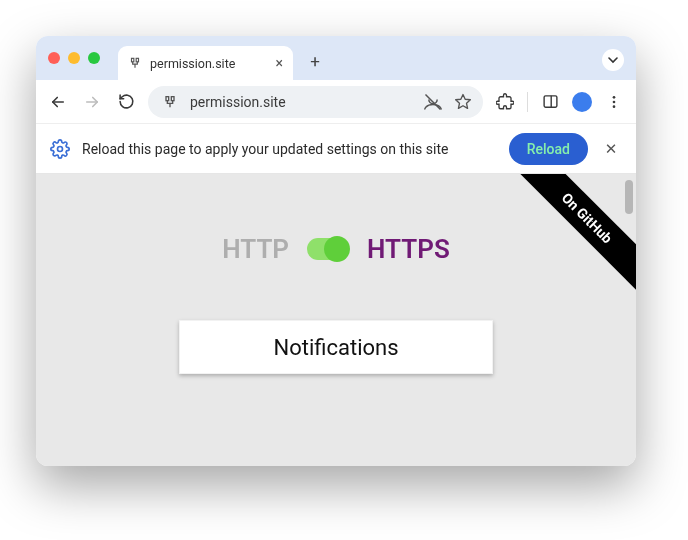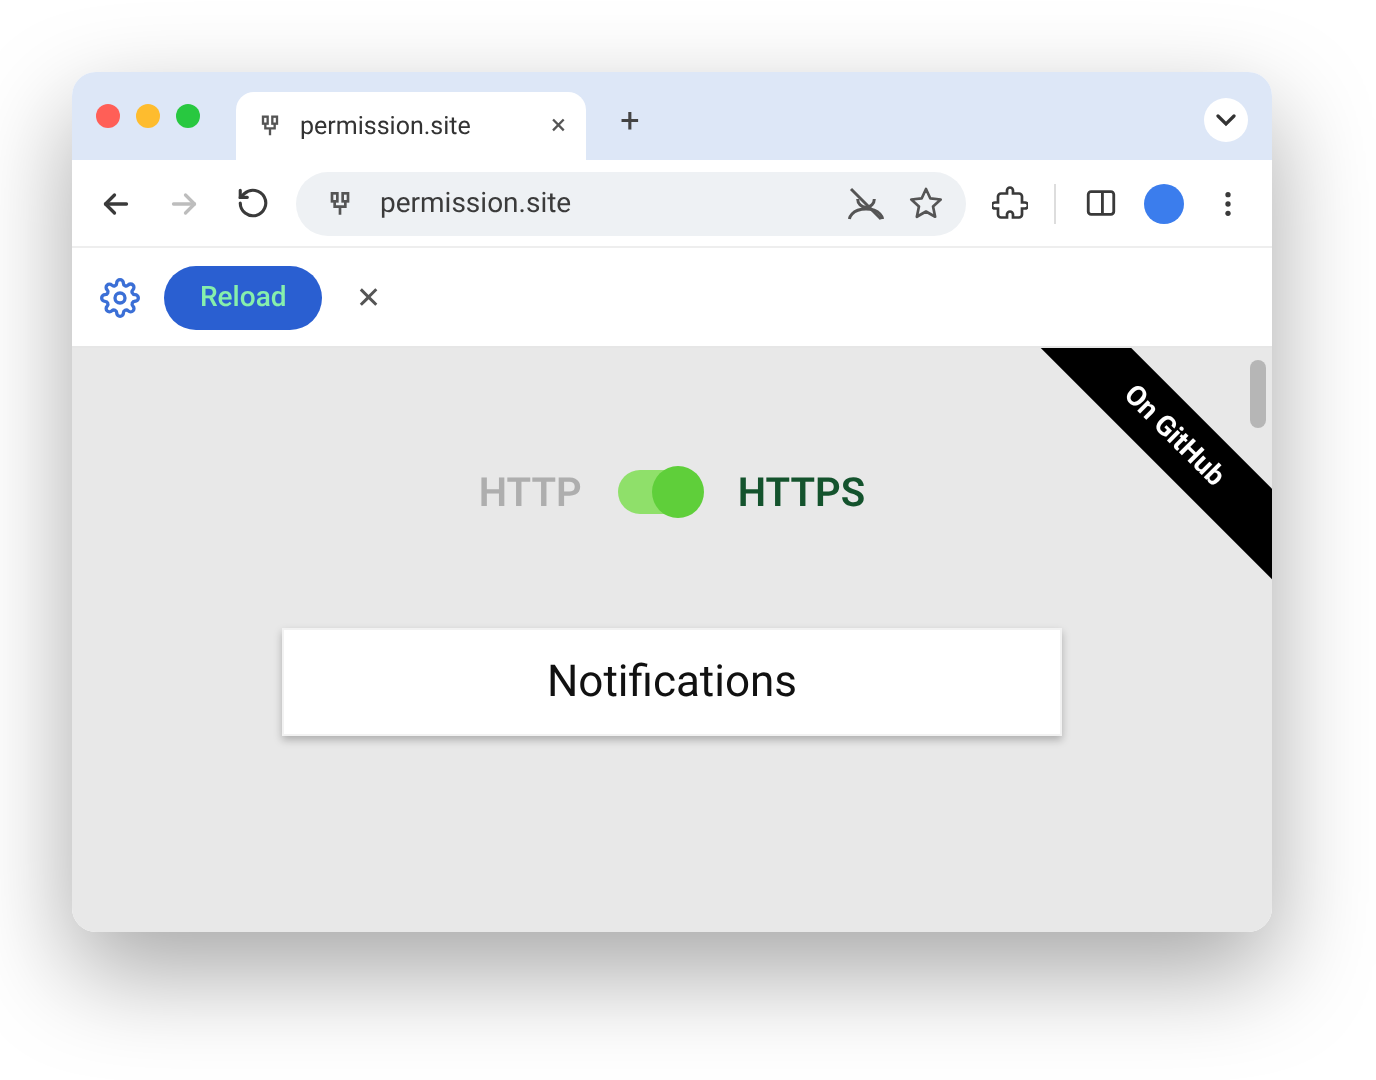--- a/index.html
+++ b/index.html
@@ -141,39 +141,39 @@
       font-size: 14px;
       text-align: center;
       padding: 8px 0;
     }
     .proto {
       margin-top: 60px;
       display: flex;
       align-items: center;
       justify-content: center;
       gap: 18px;
-      font-size: 20px;
+      font-size: 26px;
       font-weight: 600;
     }
     .http { color: #aeaeae; }
-    .https { color: #14532d; }
+    .https { color: #701a75; }
     .switch {
       width: 42px; height: 22px; border-radius: 12px;
       background: #8fe06a;
       position: relative;
       display: inline-block;
     }
     .switch::after {
       content:"";
       position:absolute; right:-1px; top:-2px;
       width:26px; height:26px; border-radius:50%;
       background:#5fcf3a;
     }
     .perm-btn {
-      width: 390px;
+      width: 314px;
       height: 54px;
       margin: 16px auto 0;
       display: flex; align-items: center; justify-content: center;
       font-size: 22px;
       color: #111;
       box-shadow: 0 2px 4px rgba(0,0,0,0.25);
       border: 1px solid rgba(0,0,0,0.05);
     }
     .perm-notif { background: #fff; margin-top: 56px;}
     .perm-loc { background: #eaa9a7; }
@@ -275,20 +275,21 @@
     </div>
   </div>
 
   <div class="infobar">
     <span class="gear-icon">
       <svg width="20" height="20" viewBox="0 0 24 24" fill="none" stroke="#3b6fd6" stroke-width="2">
           <circle cx="12" cy="12" r="3"></circle>
           <path d="M19.4 15a1.7 1.7 0 0 0 .34 1.87l.06.06a2 2 0 1 1-2.83 2.83l-.06-.06a1.7 1.7 0 0 0-1.87-.34 1.7 1.7 0 0 0-1 1.56V21a2 2 0 1 1-4 0v-.09a1.7 1.7 0 0 0-1-1.56 1.7 1.7 0 0 0-1.87.34l-.06.06a2 2 0 1 1-2.83-2.83l.06-.06A1.7 1.7 0 0 0 4.6 15a1.7 1.7 0 0 0-1.56-1H3a2 2 0 1 1 0-4h.09a1.7 1.7 0 0 0 1.56-1 1.7 1.7 0 0 0-.34-1.87l-.06-.06A2 2 0 1 1 7.08 4.24l.06.06c.5.5 1.24.64 1.87.34.6-.26 1-.85 1-1.51V3a2 2 0 1 1 4 0v.09c0 .66.4 1.25 1 1.51.63.3 1.37.16 1.87-.34l.06-.06a2 2 0 1 1 2.83 2.83l-.06.06c-.5.5-.64 1.24-.34 1.87.26.6.85 1 1.51 1H21a2 2 0 1 1 0 4h-.09c-.66 0-1.25.4-1.51 1z"></path>
         </svg>
     </span>
+    <span style="flex:1">Reload this page to apply your updated settings on this site</span>
     <div class="reload-btn">Reload</div>
     <div class="infobar-close">✕</div>
   </div>
 
   <div class="content">
     <div class="scrolltrack"></div>
     <div class="ribbon">On GitHub</div>
 
     <div class="proto">
       <span class="http">HTTP</span>

